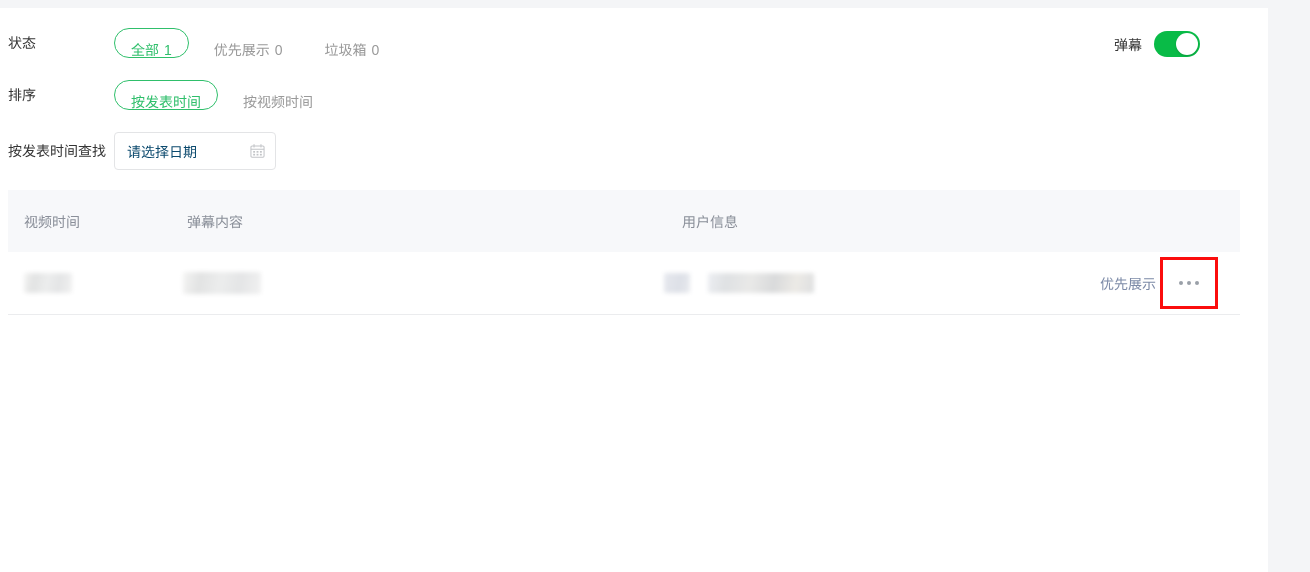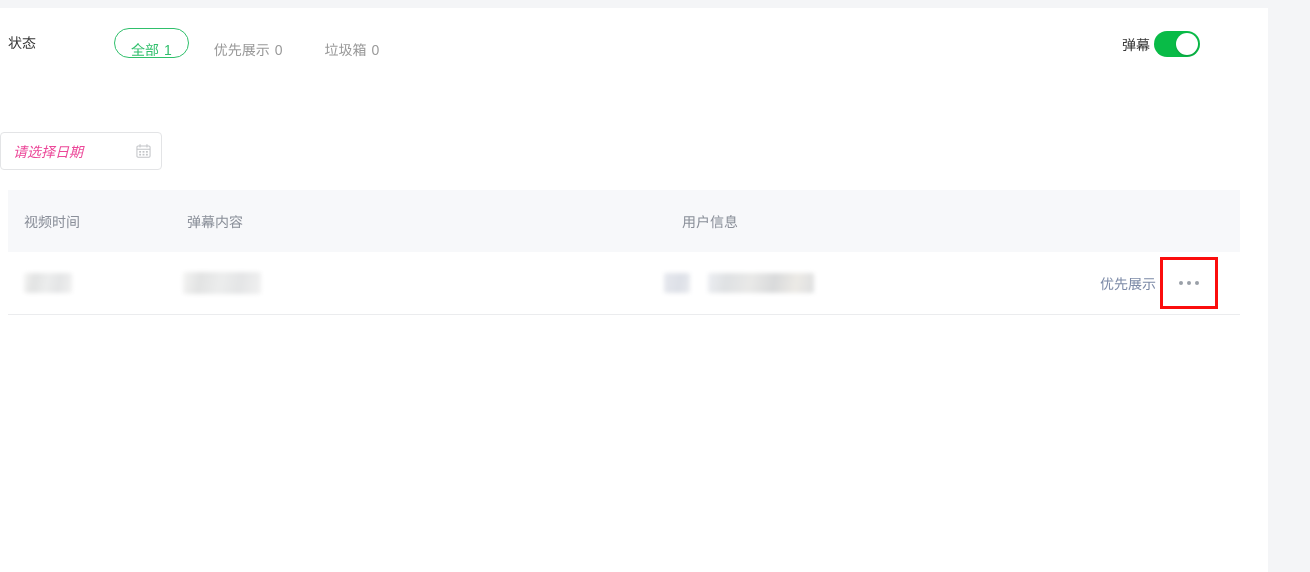--- a/index.html
+++ b/index.html
@@ -110,23 +110,22 @@
     height: 38px;
     border: 1px solid #e3e4e6;
     border-radius: 4px;
     background: #ffffff;
     box-sizing: border-box;
     cursor: pointer;
   }
   .date-picker .ph {
     padding-left: 12px;
     font-size: 14px;
-    color: #ec4899;
-    white-space: nowrap;
-    font-style: italic;
+    color: #0c4a6e;
+    white-space: nowrap;
   }
   .cal-icon {
     position: absolute;
     right: 10px;
     top: 50%;
     transform: translateY(-50%);
     width: 15px;
     height: 15px;
     display: block;
   }
@@ -136,21 +135,21 @@
     position: absolute;
     right: 68px;
     top: 28px;
     display: flex;
     align-items: center;
     height: 32px;
   }
   #danmu-label {
     font-size: 14px;
     color: #353535;
-    margin-right: 4px;
+    margin-right: 12px;
     white-space: nowrap;
   }
   .switch {
     position: relative;
     width: 46px;
     height: 26px;
     border-radius: 13px;
     background: #09bb47;
     cursor: pointer;
     flex: none;
@@ -273,22 +272,34 @@
       </div>
     </div>
 
     <div id="danmu-group">
       <span id="danmu-label">弹幕</span>
       <div class="switch">
         <span class="knob"></span>
       </div>
     </div>
 
+    <div class="filter-row" id="row-sort">
+      <div class="row-label">排序</div>
+
+      <div class="pill active">
+        <span>按发表时间</span>
+      </div>
+      <div class="pill-gap"></div>
+      <div class="pill inactive">
+        <span>按视频时间</span>
+      </div>
+    </div>
 
     <div class="filter-row" id="row-datefind">
+      <div class="row-label">按发表时间查找</div>
 
       <div class="date-picker">
         <span class="ph">请选择日期</span>
         <svg class="cal-icon" viewBox="0 0 16 16" fill="none" xmlns="http://www.w3.org/2000/svg">
           <rect x="1" y="2.6" width="14" height="12" rx="1.2" stroke="#c2c4c7" stroke-width="1.1" fill="#ffffff"></rect>
           <line x1="1" y1="6.1" x2="15" y2="6.1" stroke="#c2c4c7" stroke-width="1.1"></line>
           <line x1="4.3" y1="1.2" x2="4.3" y2="3.6" stroke="#c2c4c7" stroke-width="1.1" stroke-linecap="round"></line>
           <line x1="11.7" y1="1.2" x2="11.7" y2="3.6" stroke="#c2c4c7" stroke-width="1.1" stroke-linecap="round"></line>
           <rect x="3.4" y="8.0" width="2" height="1.8" fill="#c2c4c7"></rect>
           <rect x="7.0" y="8.0" width="2" height="1.8" fill="#c2c4c7"></rect>

